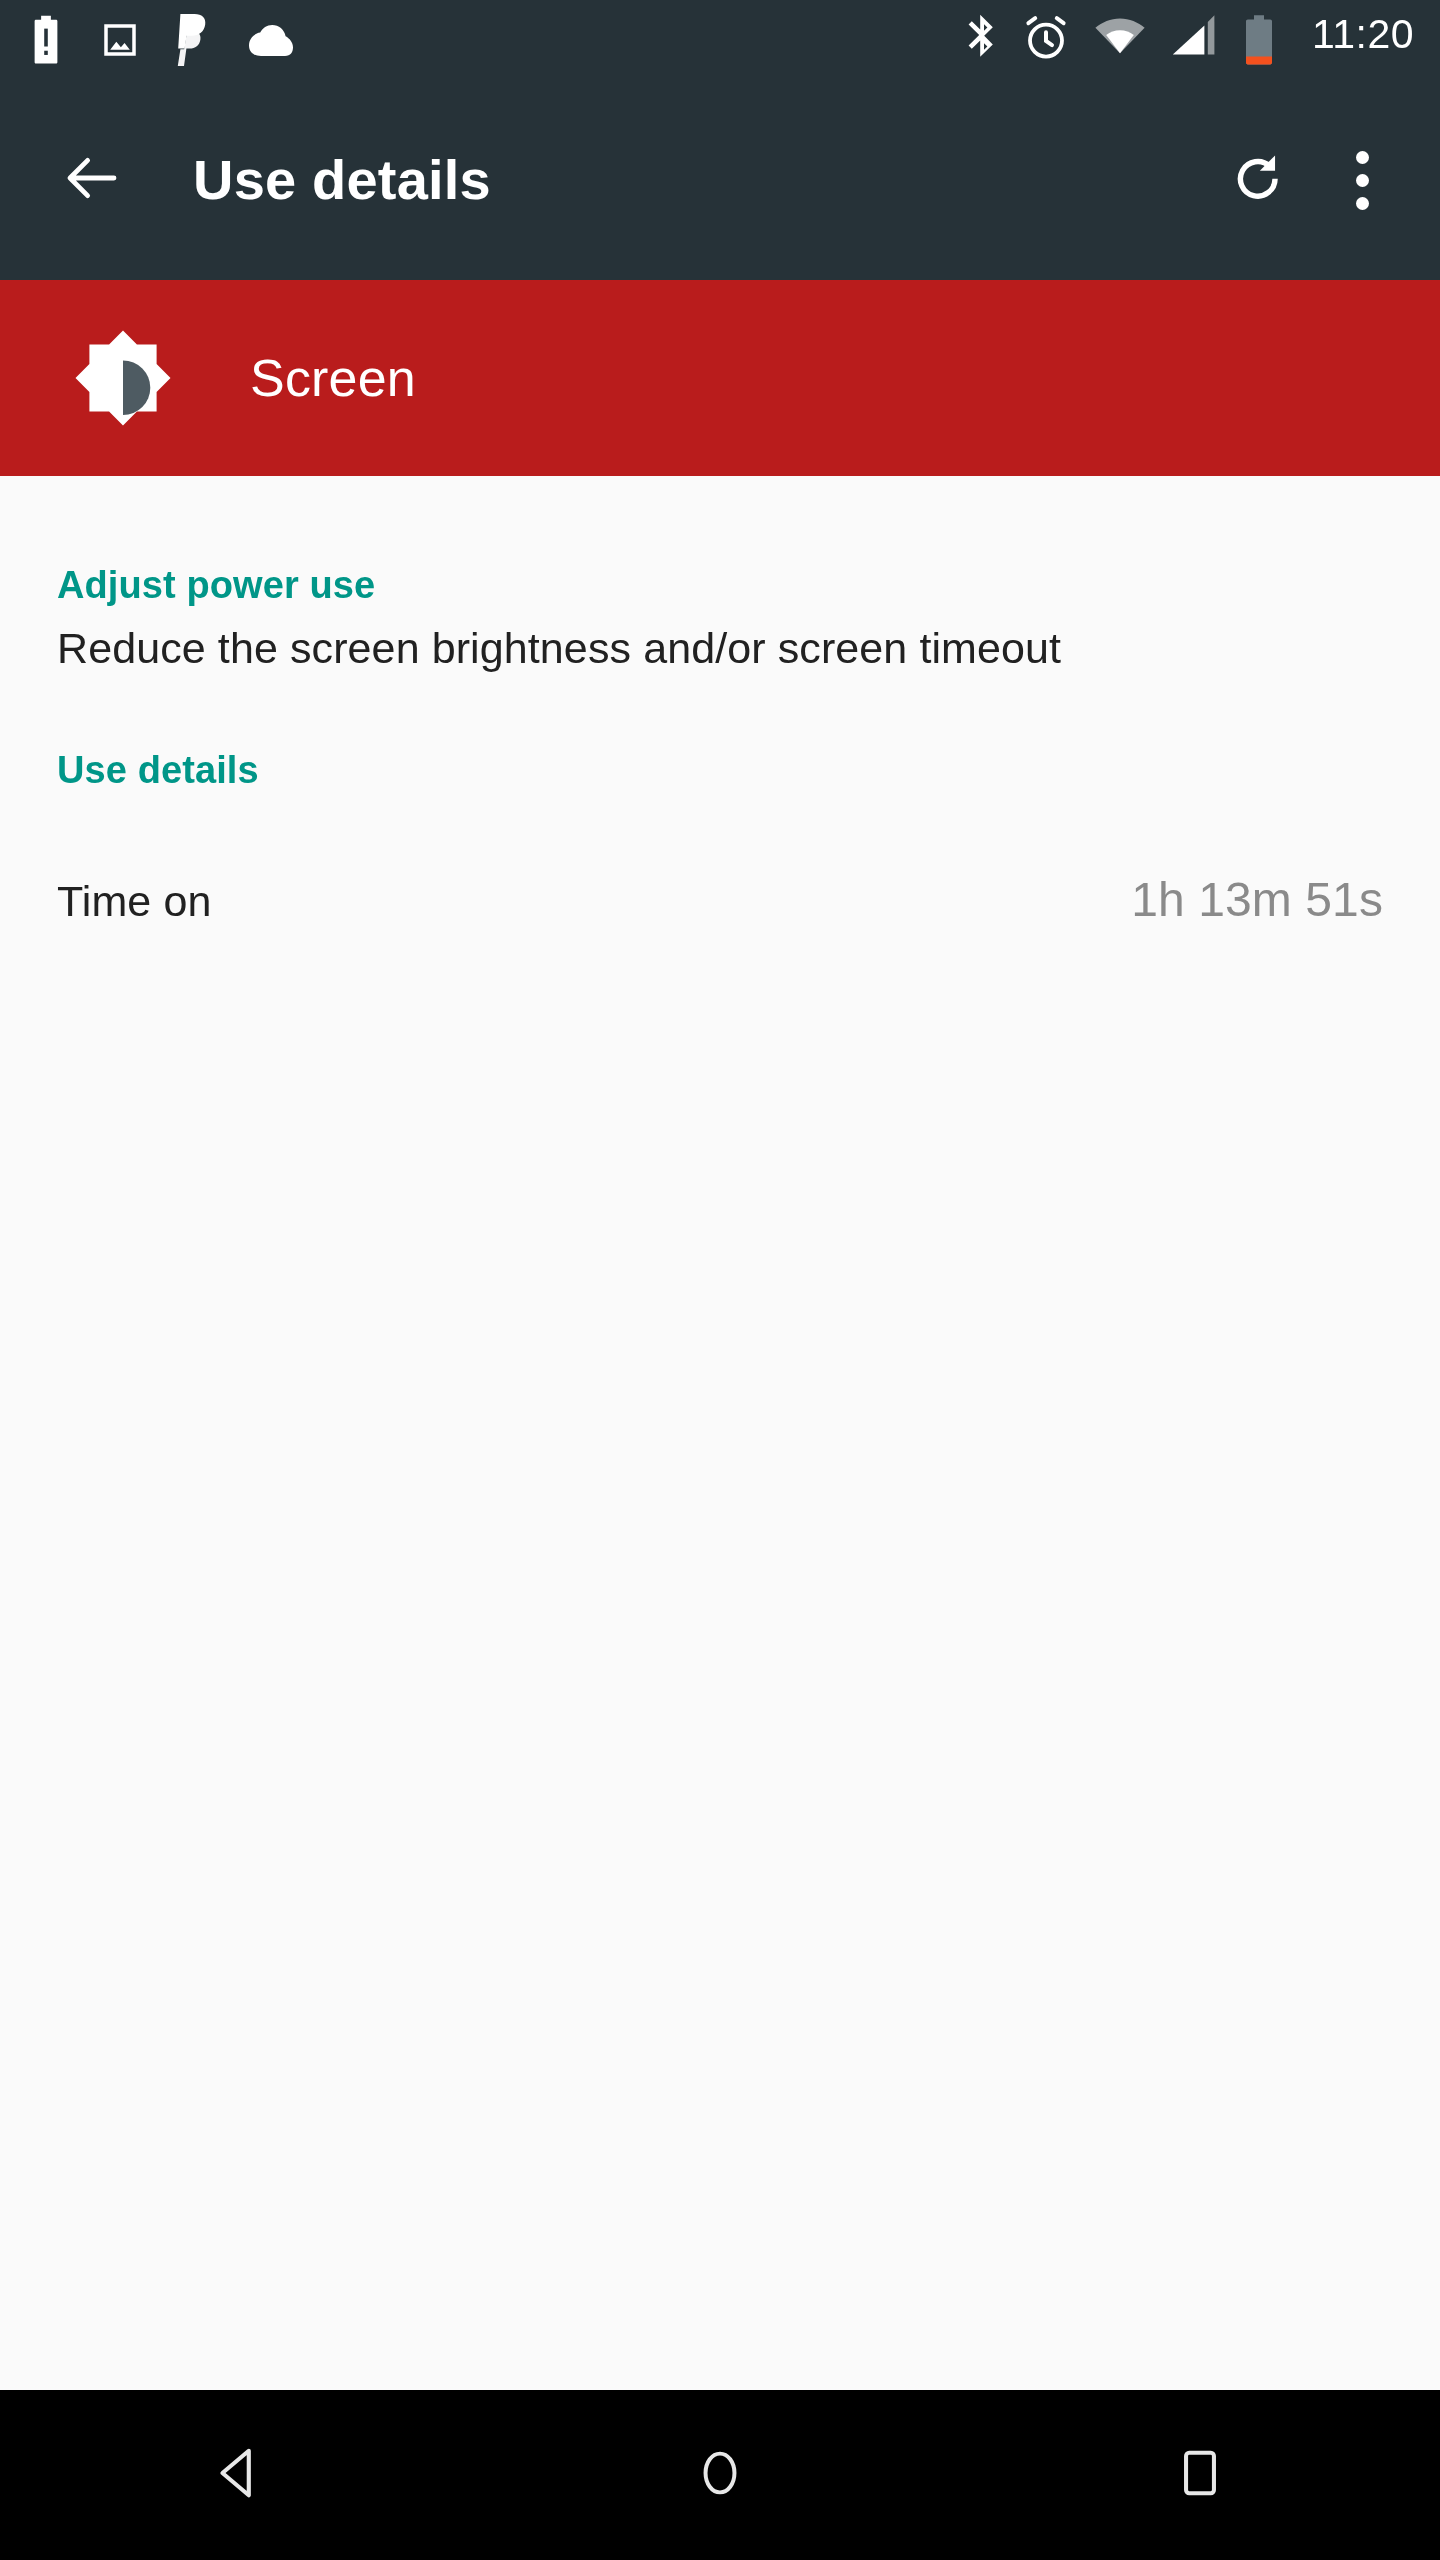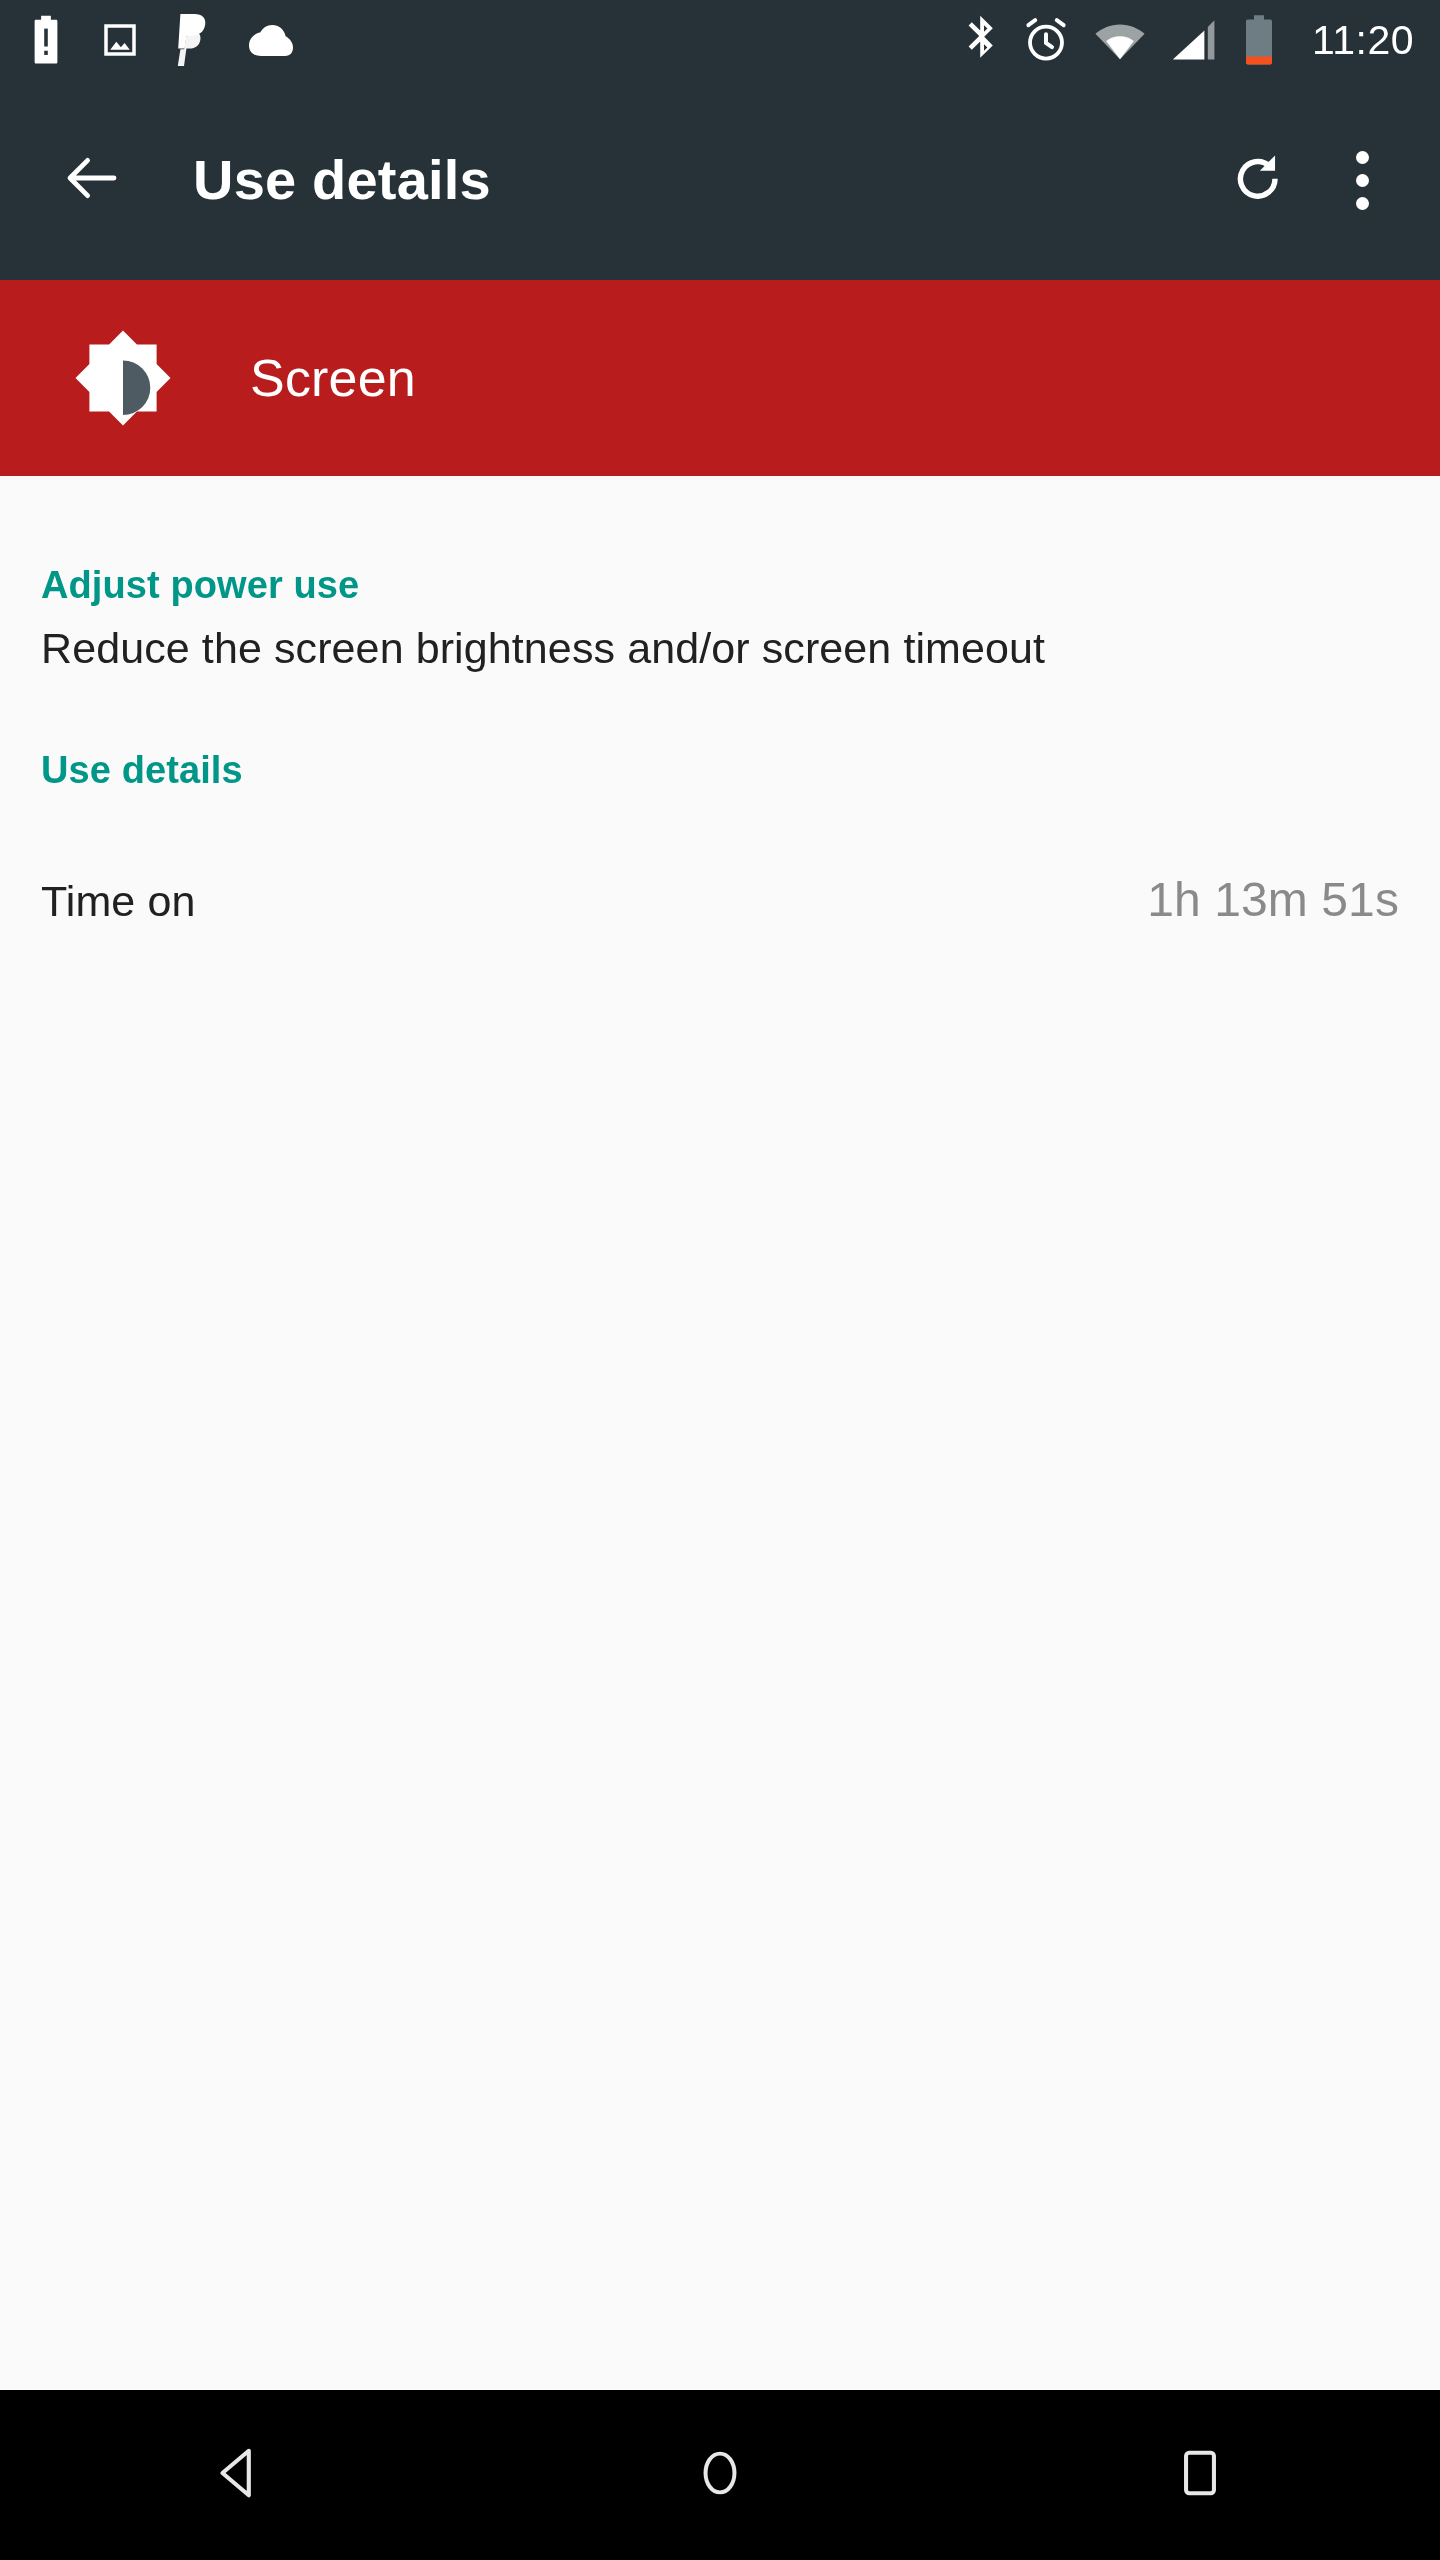--- a/index.html
+++ b/index.html
@@ -34,21 +34,21 @@
     box-sizing: border-box;
     flex: none;
   }
   .status-left {
     display: flex;
     align-items: center;
     gap: 33px;
   }
   .status-right {
     display: flex;
-    align-items: center;
+    align-items: flex-start;
     gap: 24px;
   }
   .sb-icon {
     display: flex;
     align-items: center;
     justify-content: center;
   }
   .clock {
     color: #FFFFFF;
     font-size: 41px;
@@ -134,21 +134,21 @@
     font-size: 52px;
     margin-left: 64px;
     letter-spacing: 0.2px;
     line-height: 1;
   }
 
   
   .content {
     flex: 1 1 auto;
     background: #FAFAFA;
-    padding: 0 41px;
+    padding: 0 57px;
     box-sizing: border-box;
     overflow: hidden;
   }
   .section-title {
     color: #009688;
     font-size: 38px;
     font-weight: bold;
     letter-spacing: 0.1px;
     line-height: 1;
   }

